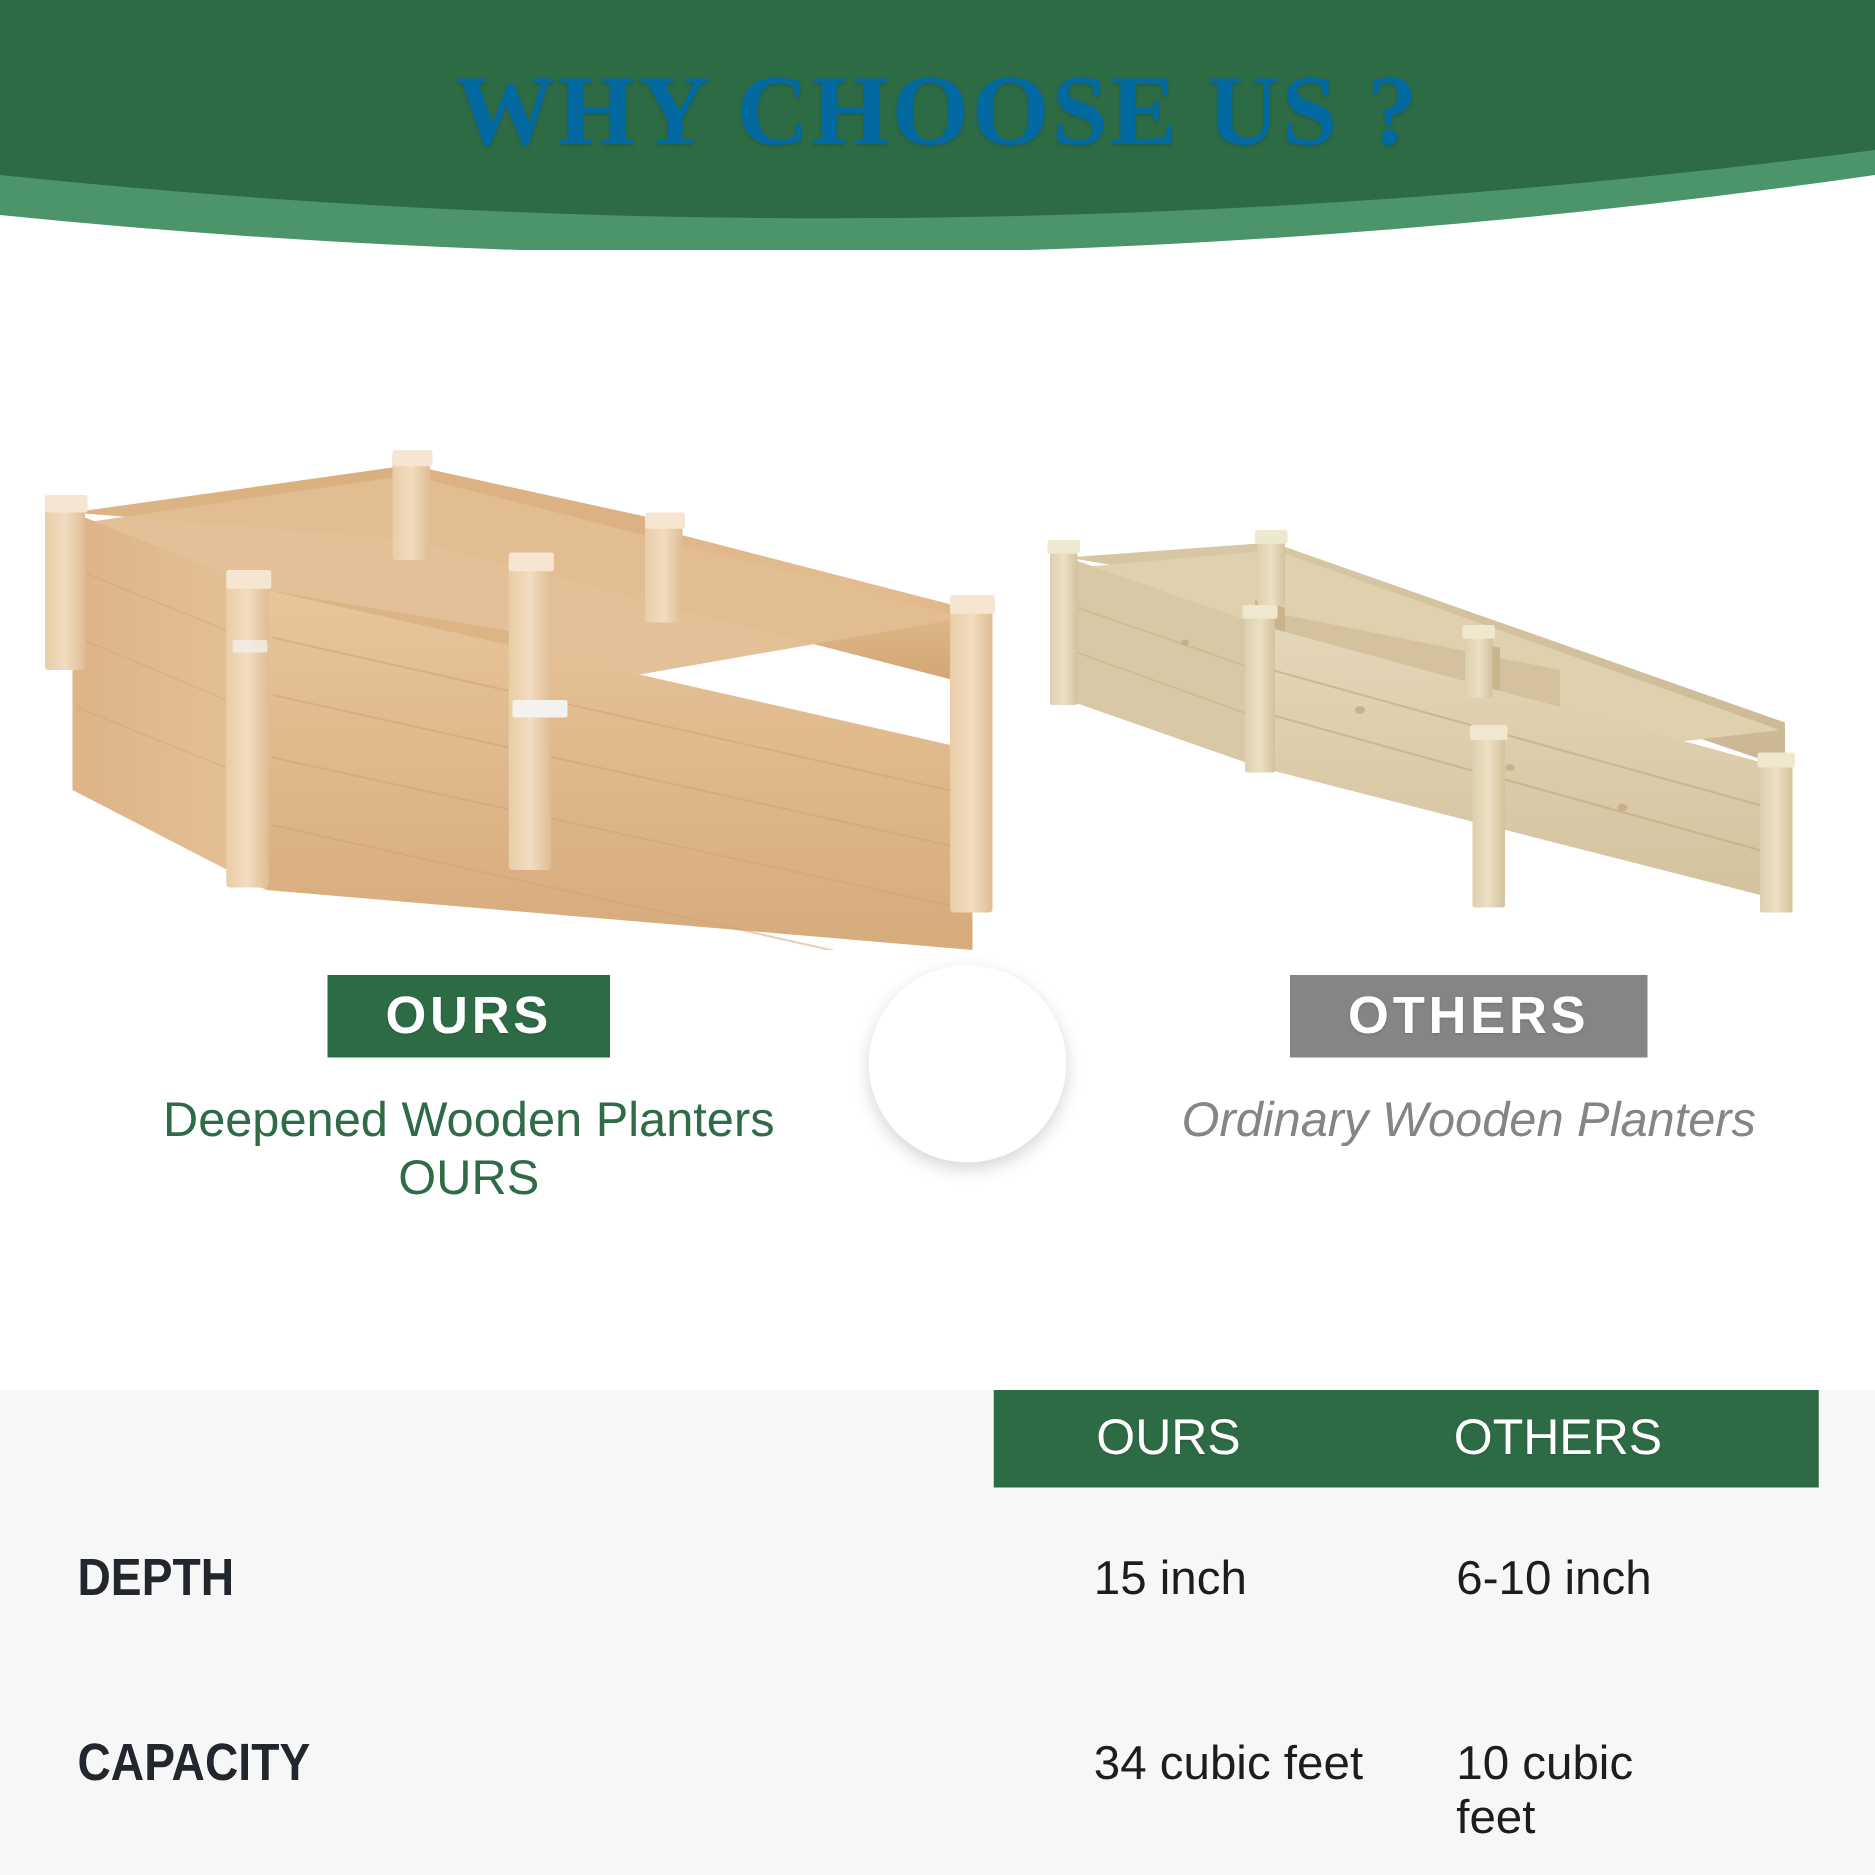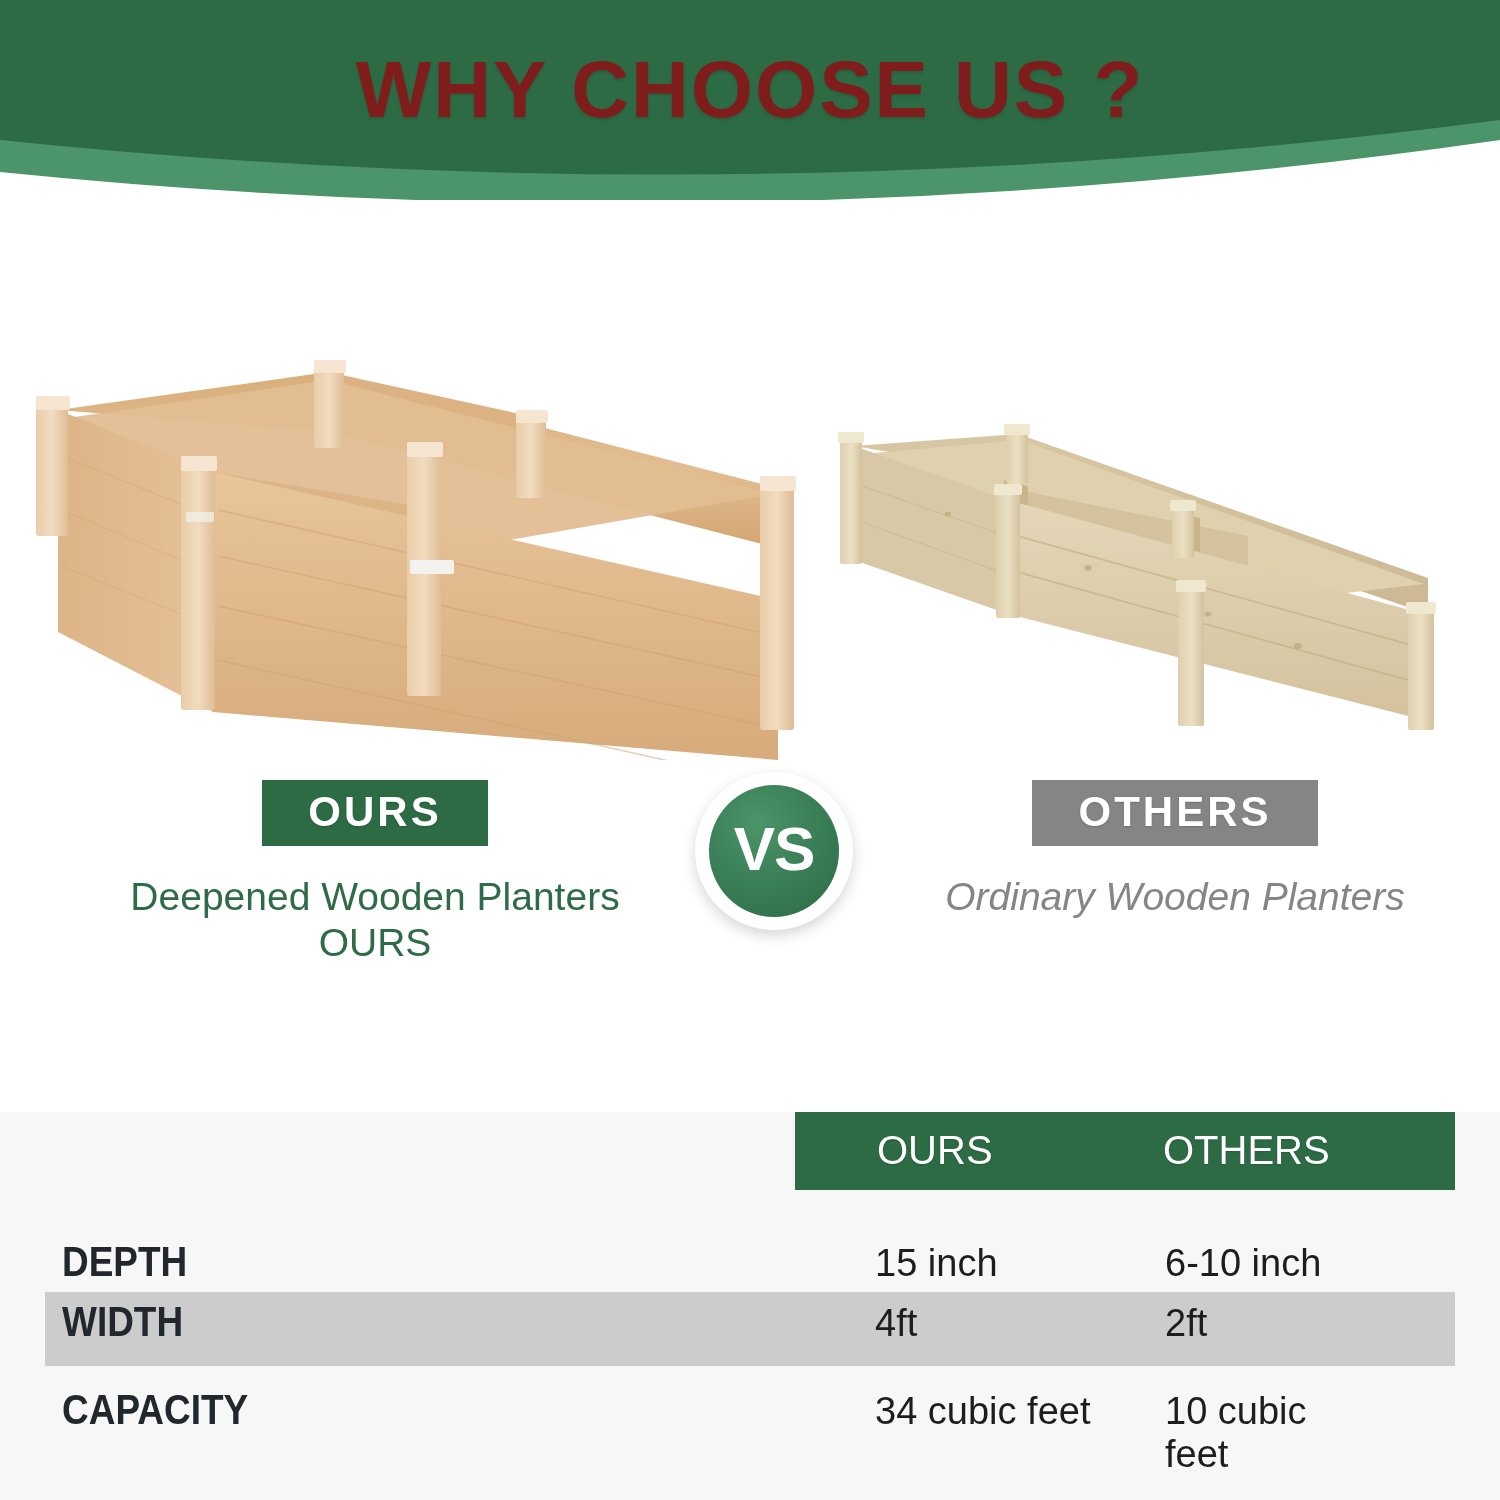--- a/index.html
+++ b/index.html
@@ -16,22 +16,22 @@
     position:absolute; left:0; top:0; width:1500px; height:200px;
     overflow:hidden;
   }
   .header svg { position:absolute; left:0; top:0; }
   .header-title {
     position:absolute; left:0; top:44px; width:1500px;
     text-align:center;
     font-size:80px;
     font-weight:bold;
     letter-spacing:2px;
-    color:#7f1d1d;
-    font-family:Liberation Sans, sans-serif;
+    color:#0369a1;
+    font-family:Liberation Serif, serif;
     text-shadow:0 2px 3px rgba(0,0,0,0.13);
     z-index:3;
   }
 
   
   .products {
     position:absolute; left:0; top:200px; width:1500px; height:912px;
     background:#ffffff;
   }
 
@@ -285,23 +285,20 @@
 
   <div class="labels">
 
     <div class="label-col ours">
       <div class="tag green">OURS</div>
       <div class="caption green">Deepened Wooden Planters OURS</div>
     </div>
 
     <div class="vs-badge">
       <div class="vs-ring"></div>
-      <div class="vs-circle">
-        <span class="vs-text">VS</span>
-      </div>
     </div>
 
     <div class="label-col others">
       <div class="tag gray">OTHERS</div>
       <div class="caption gray">Ordinary Wooden Planters</div>
     </div>
 
   </div>
 </div>
 
@@ -311,26 +308,20 @@
     <div class="th ours">OURS</div>
     <div class="th others">OTHERS</div>
   </div>
 
   <div class="trow r0">
     <div class="row-label">DEPTH</div>
     <div class="cell ours">15 inch</div>
     <div class="cell others">6-10 inch</div>
   </div>
 
-  <div class="trow r1">
-    <div class="row-bg"></div>
-    <div class="row-label">WIDTH</div>
-    <div class="cell ours">4ft</div>
-    <div class="cell others">2ft</div>
-  </div>
 
   <div class="trow r2">
     <div class="row-label">CAPACITY</div>
     <div class="cell ours">34 cubic feet</div>
     <div class="cell others">10 cubic feet</div>
   </div>
 
 </div>
 
 </body></html>

